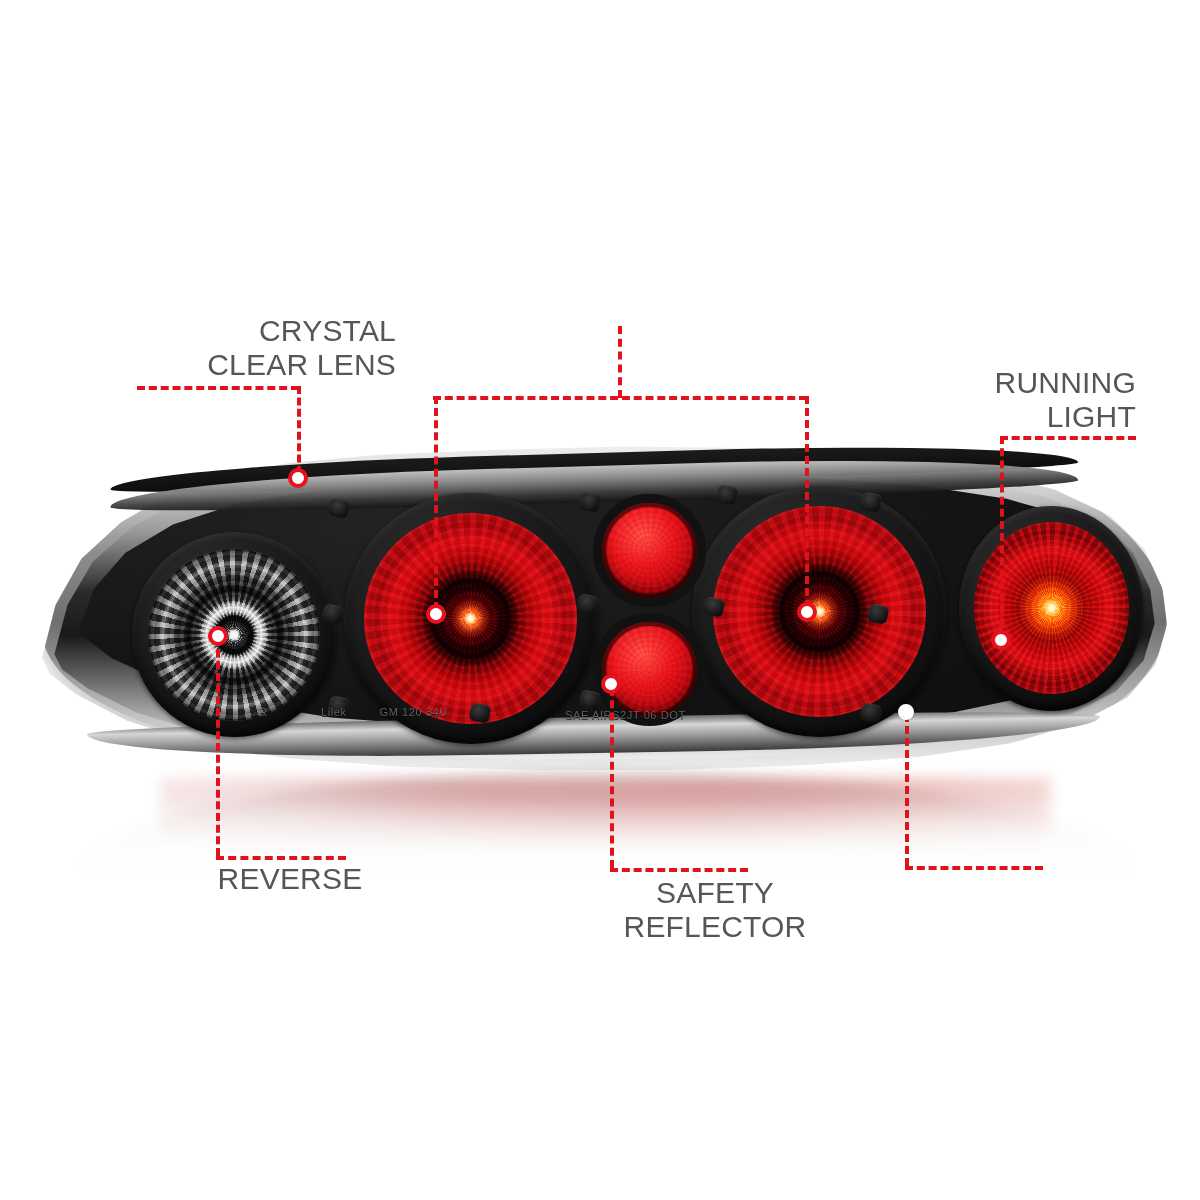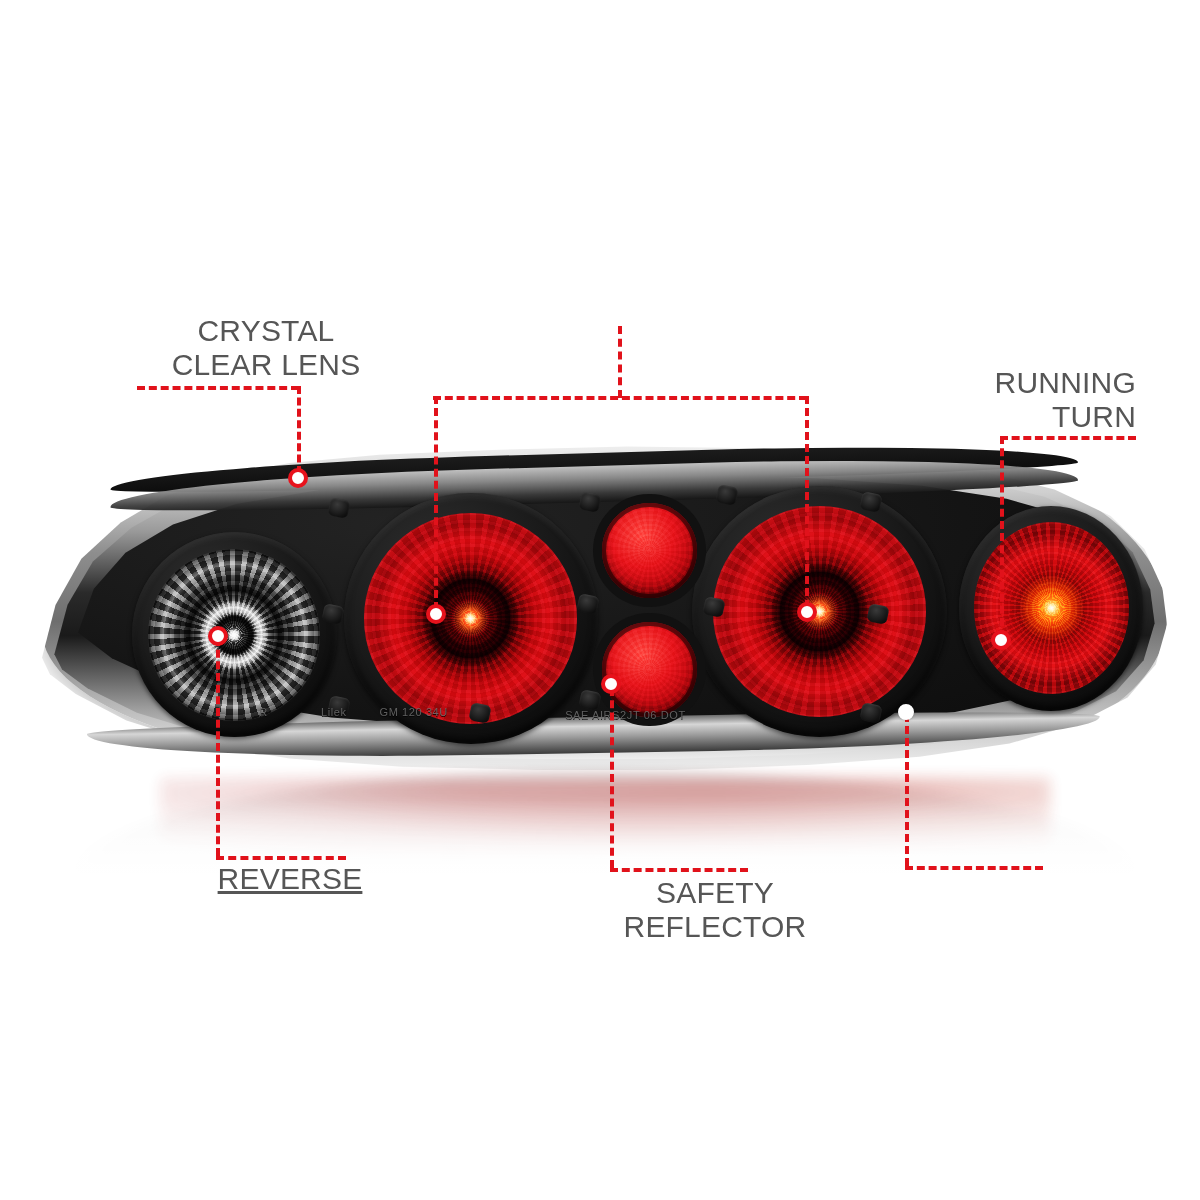--- a/index.html
+++ b/index.html
@@ -18,21 +18,21 @@
     position:absolute;
     color:#565656;
     font-size:30px;
     line-height:1.12;
     letter-spacing:0.2px;
     white-space:pre;
     font-weight:400;
   }
   .ta-right{text-align:right;}
   .ta-center{text-align:center;}
-  .ta-left{text-align:center;}
+  .ta-left{text-align:right;}
 
   
   .dash-h, .dash-v{position:absolute;}
   .dash-h{
     height:0;
     border-top:4px dashed #e1121b;
   }
   .dash-v{
     width:0;
     border-left:4px dashed #e1121b;
@@ -334,29 +334,29 @@
   <div class="dot" style="left:298px; top:478px;"></div>
 
   <div class="dash-v" style="left:618px; top:326px; height:72px;"></div>
   <div class="dash-h" style="left:433px; top:396px; width:374px;"></div>
   <div class="dash-v" style="left:434px; top:396px; height:214px;"></div>
   <div class="dash-v" style="left:805px; top:396px; height:212px;"></div>
   <div class="dot" style="left:436px; top:614px;"></div>
   <div class="dot" style="left:807px; top:612px;"></div>
 
   <div class="callout ta-right" style="left:860px; top:366px; width:276px;">RUNNING
-TURN</div>
+LIGHT</div>
   <div class="dash-h" style="left:1000px; top:436px; width:136px;"></div>
   <div class="dash-v" style="left:1000px; top:436px; height:202px;"></div>
   <div class="dot" style="left:1001px; top:640px;"></div>
 
   <div class="dash-v" style="left:216px; top:638px; height:218px;"></div>
   <div class="dash-h" style="left:216px; top:856px; width:130px;"></div>
   <div class="dot" style="left:218px; top:636px;"></div>
-  <div class="callout ta-center" style="left:200px; top:862px; width:180px;text-decoration:underline;">REVERSE</div>
+  <div class="callout ta-center" style="left:200px; top:862px; width:180px;">REVERSE</div>
 
   <div class="dash-v" style="left:610px; top:688px; height:180px;"></div>
   <div class="dash-h" style="left:610px; top:868px; width:138px;"></div>
   <div class="dot" style="left:611px; top:684px;"></div>
   <div class="callout ta-center" style="left:570px; top:876px; width:290px;text-align:center;">SAFETY
 REFLECTOR</div>
 
   <div class="dash-v" style="left:905px; top:714px; height:152px;"></div>
   <div class="dash-h" style="left:905px; top:866px; width:138px;"></div>
   <div class="dot plain" style="left:906px; top:712px;"></div>

